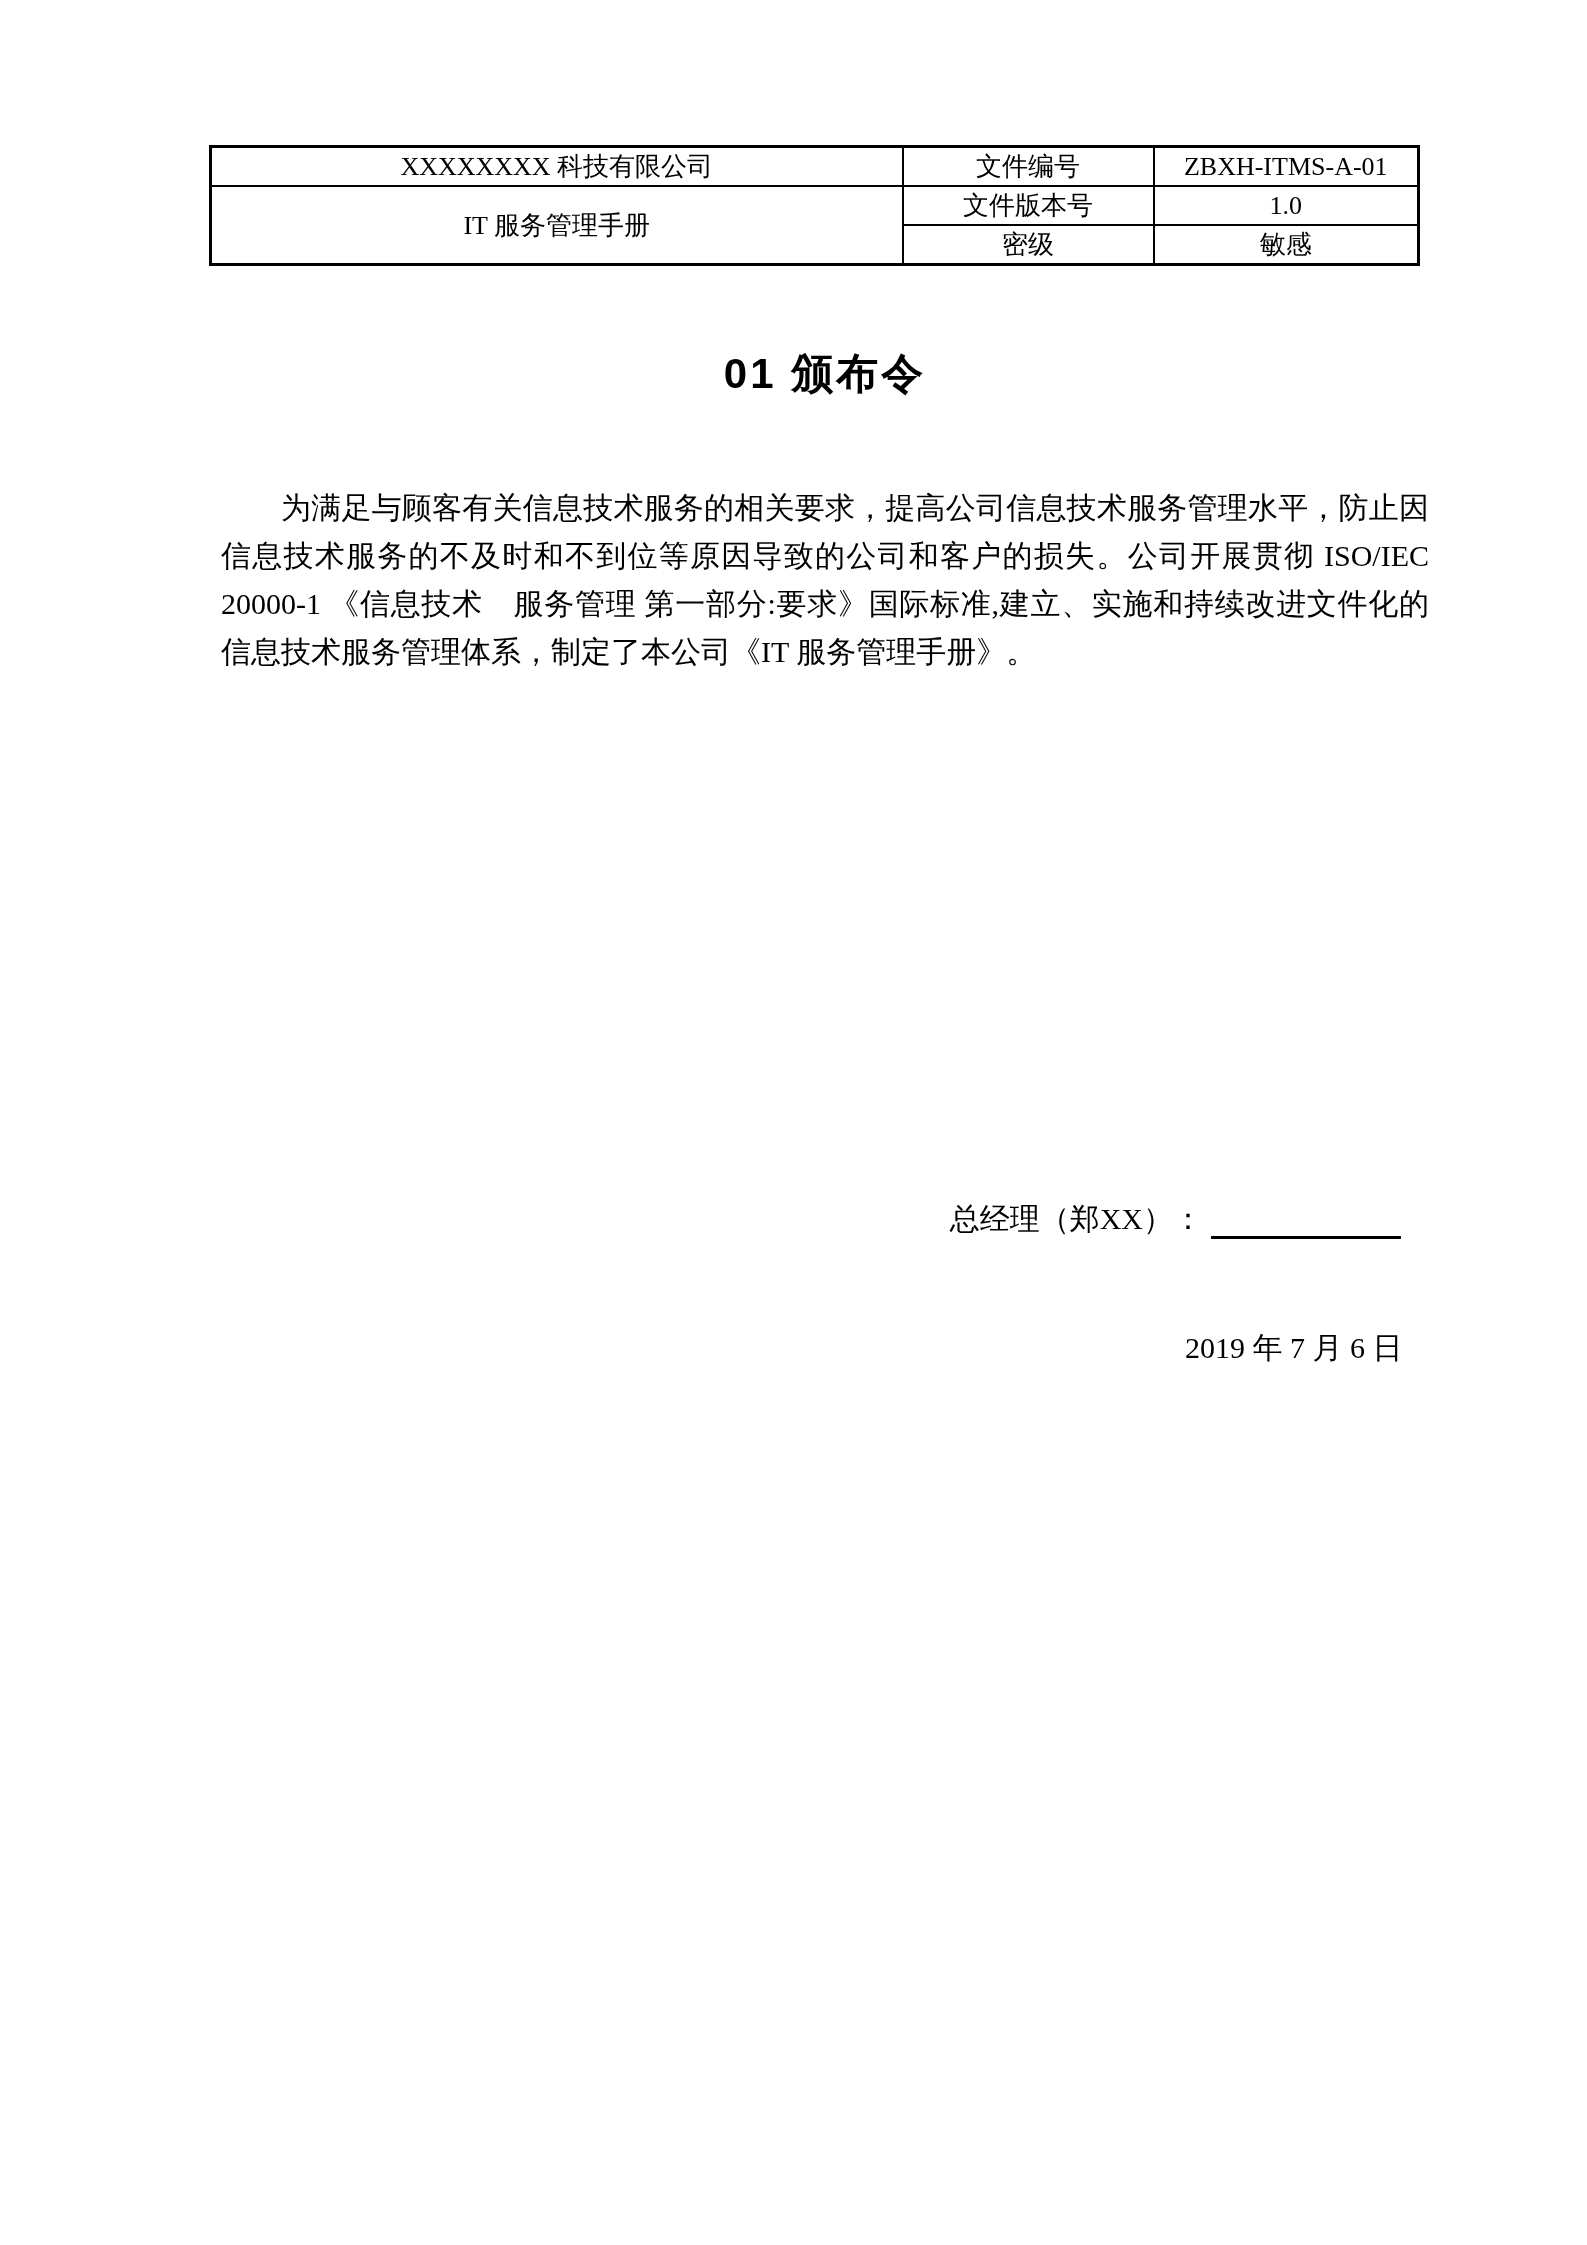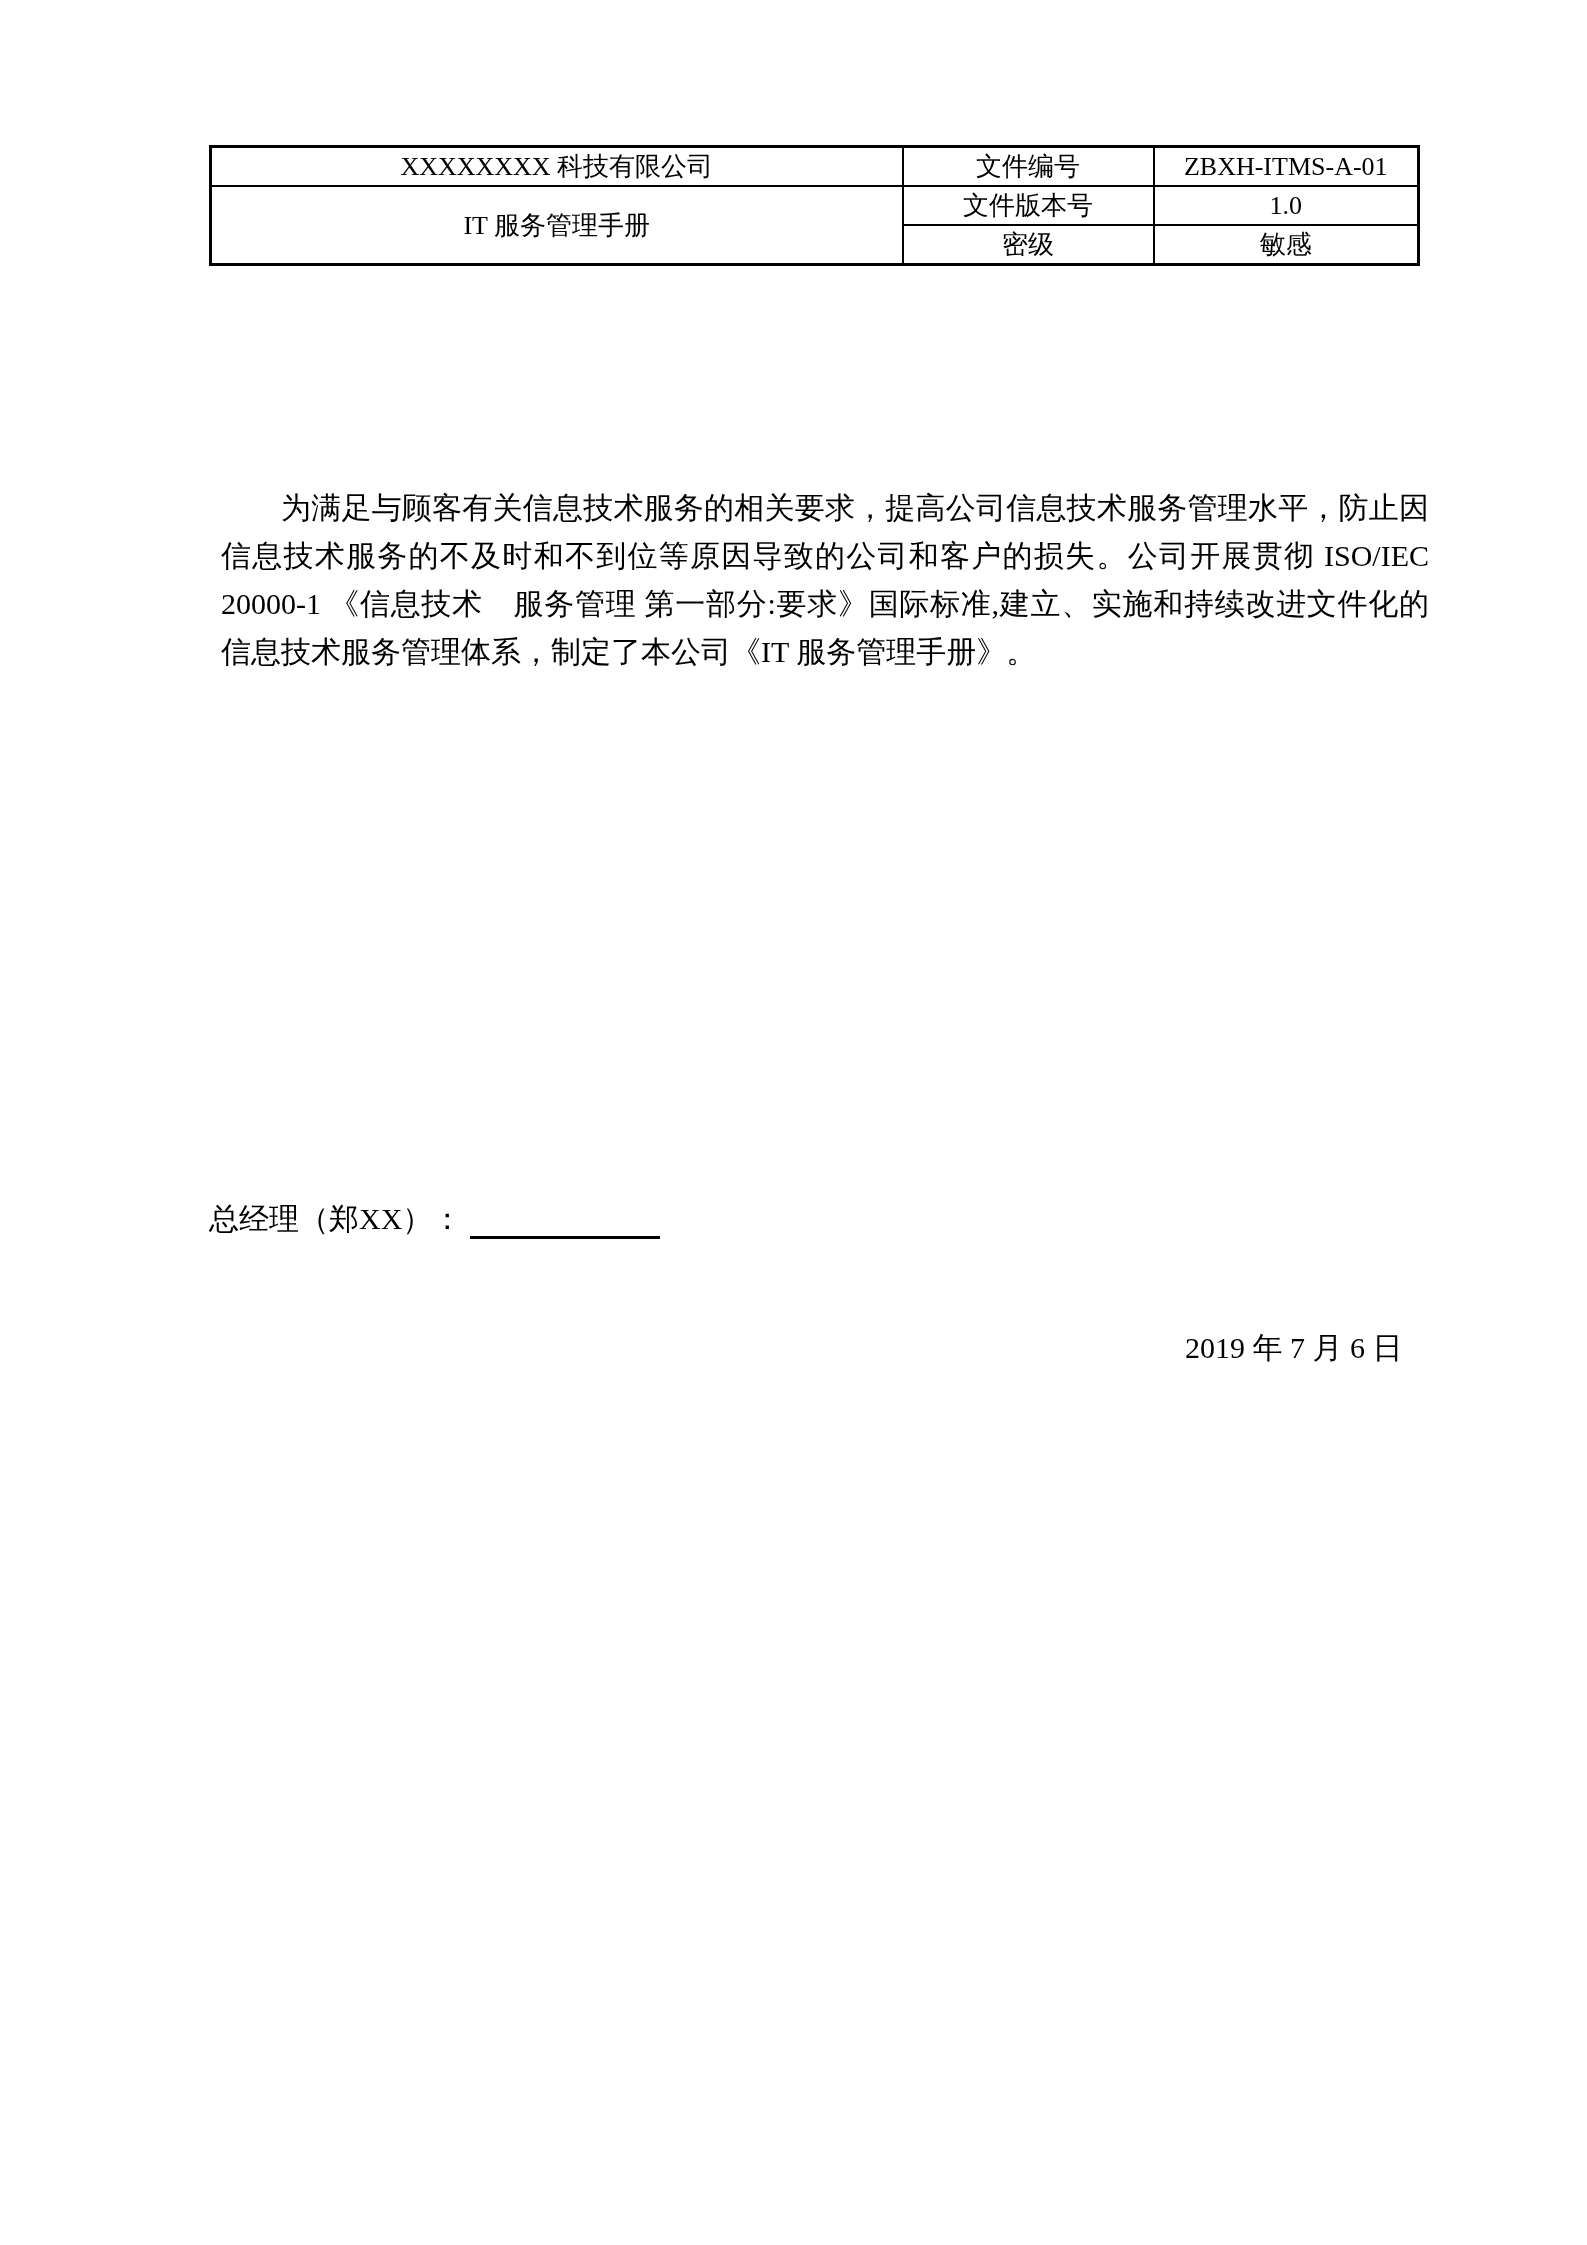--- a/index.html
+++ b/index.html
@@ -68,20 +68,21 @@
   }
 
   
   .signature {
     position: absolute;
     left: 209px;
     top: 1198px;
     width: 1232px;
     box-sizing: border-box;
     padding-right: 40px;
+    text-align: right;
     font-size: 30px;
     line-height: 40px;
     white-space: nowrap;
   }
   .sig-line {
     display: inline-block;
     width: 190px;
     height: 38px;
     border-bottom: 3px solid #000;
     vertical-align: bottom;
@@ -119,20 +120,21 @@
       <td>文件版本号</td>
       <td>1.0</td>
     </tr>
     <tr>
       <td>密级</td>
       <td>敏感</td>
     </tr>
   </tbody>
     </table>
 
+  <h1 class="doc-title">01 颁布令</h1>
 
   <div class="body-text">
     <p>为满足与顾客有关信息技术服务的相关要求，提高公司信息技术服务管理水平，防止因信息技术服务的不及时和不到位等原因导致的公司和客户的损失。公司开展贯彻 ISO/IEC 20000-1 《信息技术　服务管理 第一部分:要求》国际标准,建立、实施和持续改进文件化的信息技术服务管理体系，制定了本公司《IT 服务管理手册》。</p>
   </div>
 
   <div class="signature">
     <span>总经理（郑XX）：</span><span class="sig-line"></span>
   </div>
 
   <div class="date-line">2019 年 7 月 6 日</div>

